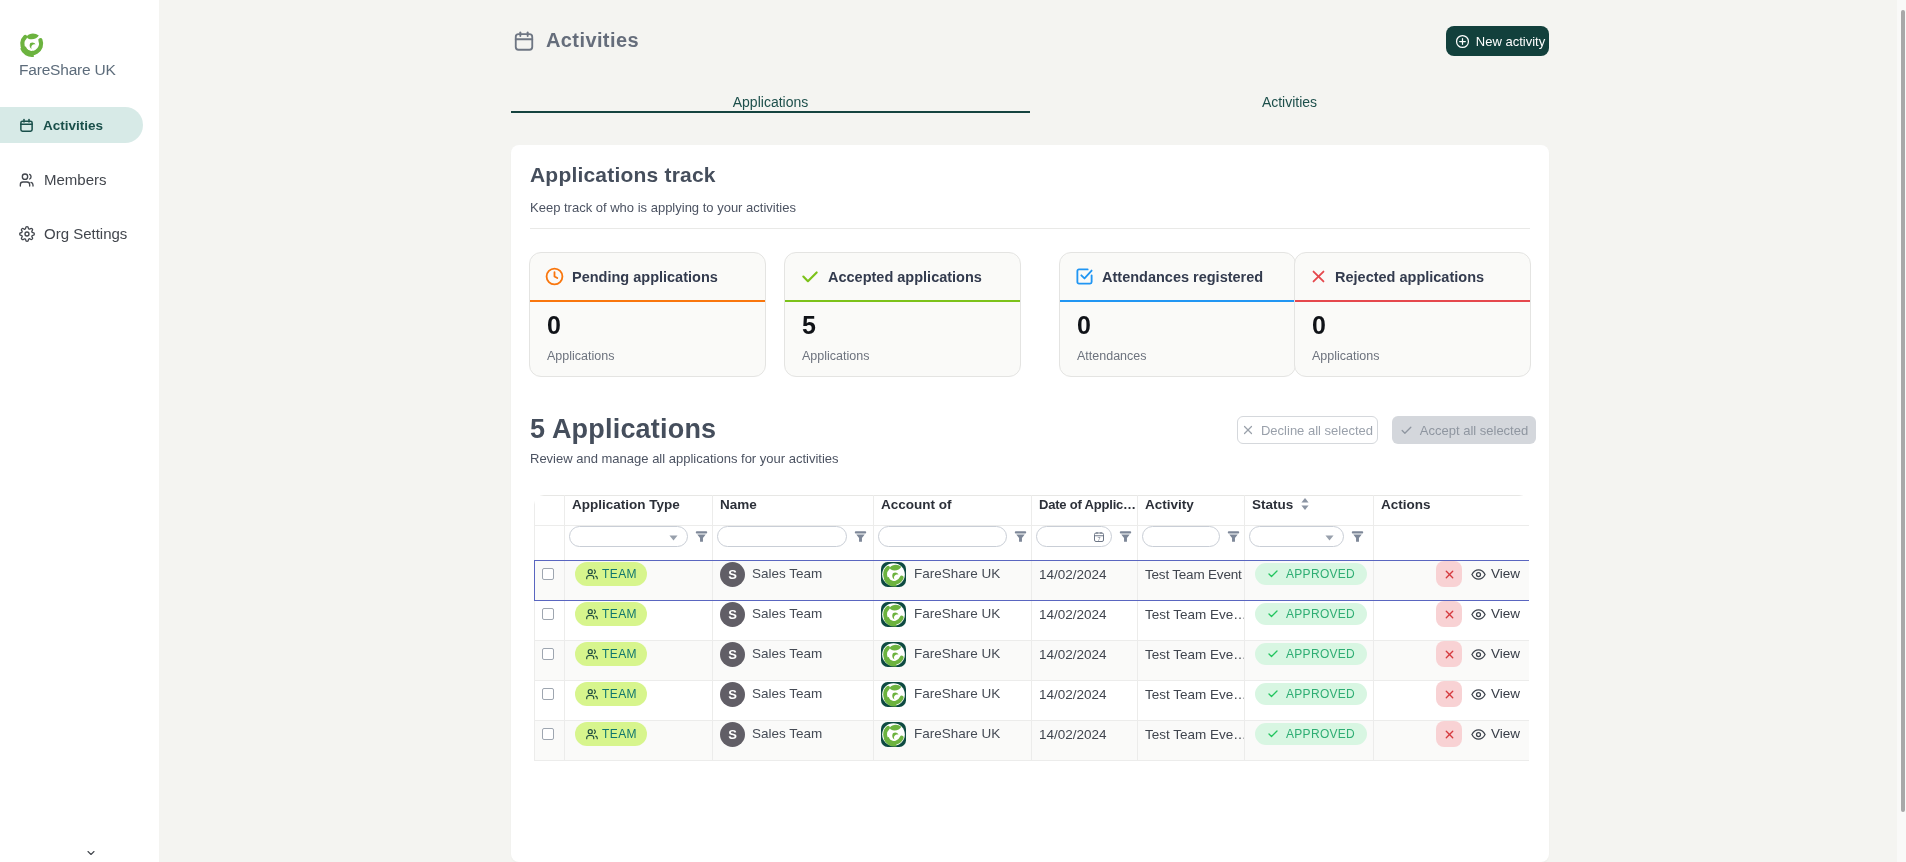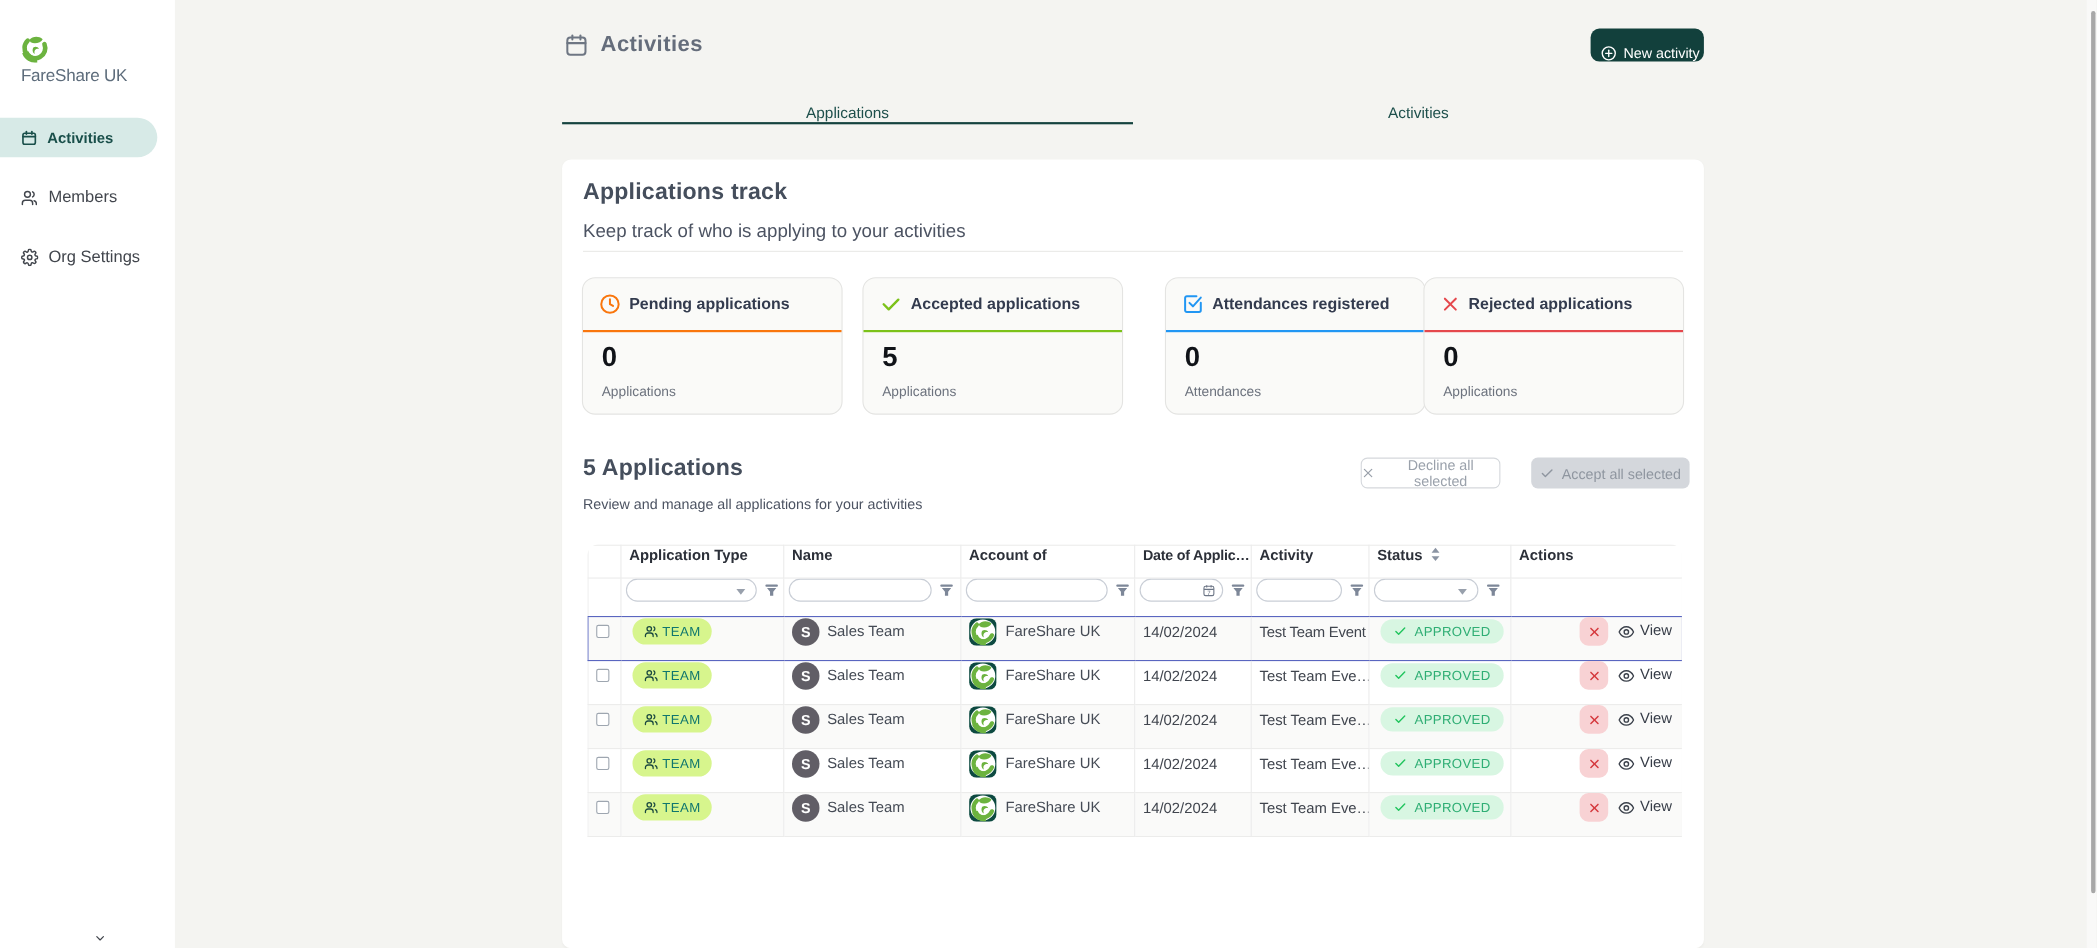--- a/index.html
+++ b/index.html
@@ -13,46 +13,46 @@
 #orgname { position:absolute; left:19px; top:61px; font-size:15.5px; color:#5d6c7b; letter-spacing:-0.2px; }
 .navpill { position:absolute; left:0; top:107px; width:143px; height:36px; background:#d7eae7; border-radius:0 18px 18px 0; }
 .navitem { position:absolute; left:19px; display:flex; align-items:center; gap:9px; font-size:15px; color:#42464d; }
 .navitem.active { color:#194f4a; font-weight:bold; font-size:13.5px; }
 #account { position:absolute; left:17px; top:861px; font-size:14px; color:#0369a1; }
 #accchev { position:absolute; left:85px; top:847px; }
 
 
 #hdricon { position:absolute; left:513px; top:29px; }
 #hdrtitle { position:absolute; left:546px; top:29px; font-size:20px; font-weight:bold; color:#656d7b; letter-spacing:0.4px; }
-#newact { position:absolute; left:1446px; top:26px; width:103px; height:30px; background:#12403c; border-radius:8px; color:#fff; font-size:13px; display:flex; align-items:flex-end; justify-content:center; gap:6px; padding-left:5px; }
+#newact { position:absolute; left:1446px; top:26px; width:103px; height:30px; background:#12403c; border-radius:8px; color:#fff; font-size:13px; display:flex; align-items:center; justify-content:center; gap:6px; padding-left:5px; }
 
 
 #tabs { position:absolute; left:511px; top:94px; width:1038px; height:25px; }
 .tab { position:absolute; top:0; width:519px; text-align:center; font-size:14px; color:#1d4f4b; }
 #tabline { position:absolute; left:511px; top:111px; width:519px; height:2px; background:#15433f; }
 
 
 #card { position:absolute; left:511px; top:145px; width:1038px; height:717px; background:#ffffff; border-radius:8px; box-shadow:0 1px 2px rgba(0,0,0,0.03); }
 #apprep { position:absolute; left:19px; top:18px; font-size:21px; font-weight:bold; color:#454e5c; letter-spacing:0.2px; }
-#apprepsub { position:absolute; left:19px; top:55px; font-size:17px; color:#4c5362; }
+#apprepsub { position:absolute; left:19px; top:55px; font-size:13px; color:#4c5362; }
 #divider { position:absolute; left:19px; top:83px; width:1000px; height:1px; background:#e9e9e7; }
 
 
 .stat { position:absolute; top:107px; width:237px; height:125px; background:#fafaf8; border:1px solid #e4e4e2; border-radius:12px; }
 .stathdr { position:absolute; left:0; top:0; width:100%; height:47px; display:flex; align-items:center; padding-left:15px; gap:8px; }
 .stathdr span { font-size:14.5px; color:#333b4e; font-weight:bold; }
 .statline { position:absolute; left:0; top:47px; width:100%; height:2px; }
 .statnum { position:absolute; left:17px; top:58px; font-size:25px; font-weight:bold; color:#101318; }
 .statlbl { position:absolute; left:17px; top:96px; font-size:12.5px; color:#6d737e; }
 
 
-#fiveapps { position:absolute; left:19px; top:269px; font-size:21px; font-weight:bold; color:#454e5c; letter-spacing:0.2px; }
+#fiveapps { position:absolute; left:19px; top:269px; font-size:27px; font-weight:bold; color:#454e5c; letter-spacing:0.2px; }
 #fiveappssub { position:absolute; left:19px; top:306px; font-size:13px; color:#4c5362; }
 .bigbtn { position:absolute; top:271px; height:28px; border-radius:6px; font-size:13px; display:flex; align-items:center; justify-content:center; gap:7px; }
-#declineall { left:726px; width:127px; background:#fff; border:1px solid #d5d8dc; color:#9aa1ab;text-align:center; }
+#declineall { left:726px; width:141px; background:#fff; border:1px solid #d5d8dc; color:#9aa1ab;text-align:center; }
 #acceptall { left:881px; width:144px; background:#d4d7dc; color:#8f96a0; }
 
 
 #tbl { position:absolute; left:23px; top:350px; width:995px; border-radius:10px 10px 0 0; overflow:hidden; }
 table { border-collapse:collapse; width:995px; table-layout:fixed; font-size:13.5px; }
 th, td { border:1px solid #ececeb; padding:0 0 13px 7px; height:32px; text-align:left; vertical-align:middle; font-weight:normal; overflow:hidden; white-space:nowrap; color:#40454e; }
 thead tr.hrow th { height:30px; font-weight:bold; font-size:13.5px; color:#2c3039; border-top:1px solid #e7e7e5; }
 tr.frow th { background:#fff; padding-left:4px; border-bottom:1px solid #5a66c0; }
 tbody tr.odd td { background:#fafaf9; }
 tbody tr.even td { background:#ffffff; }

